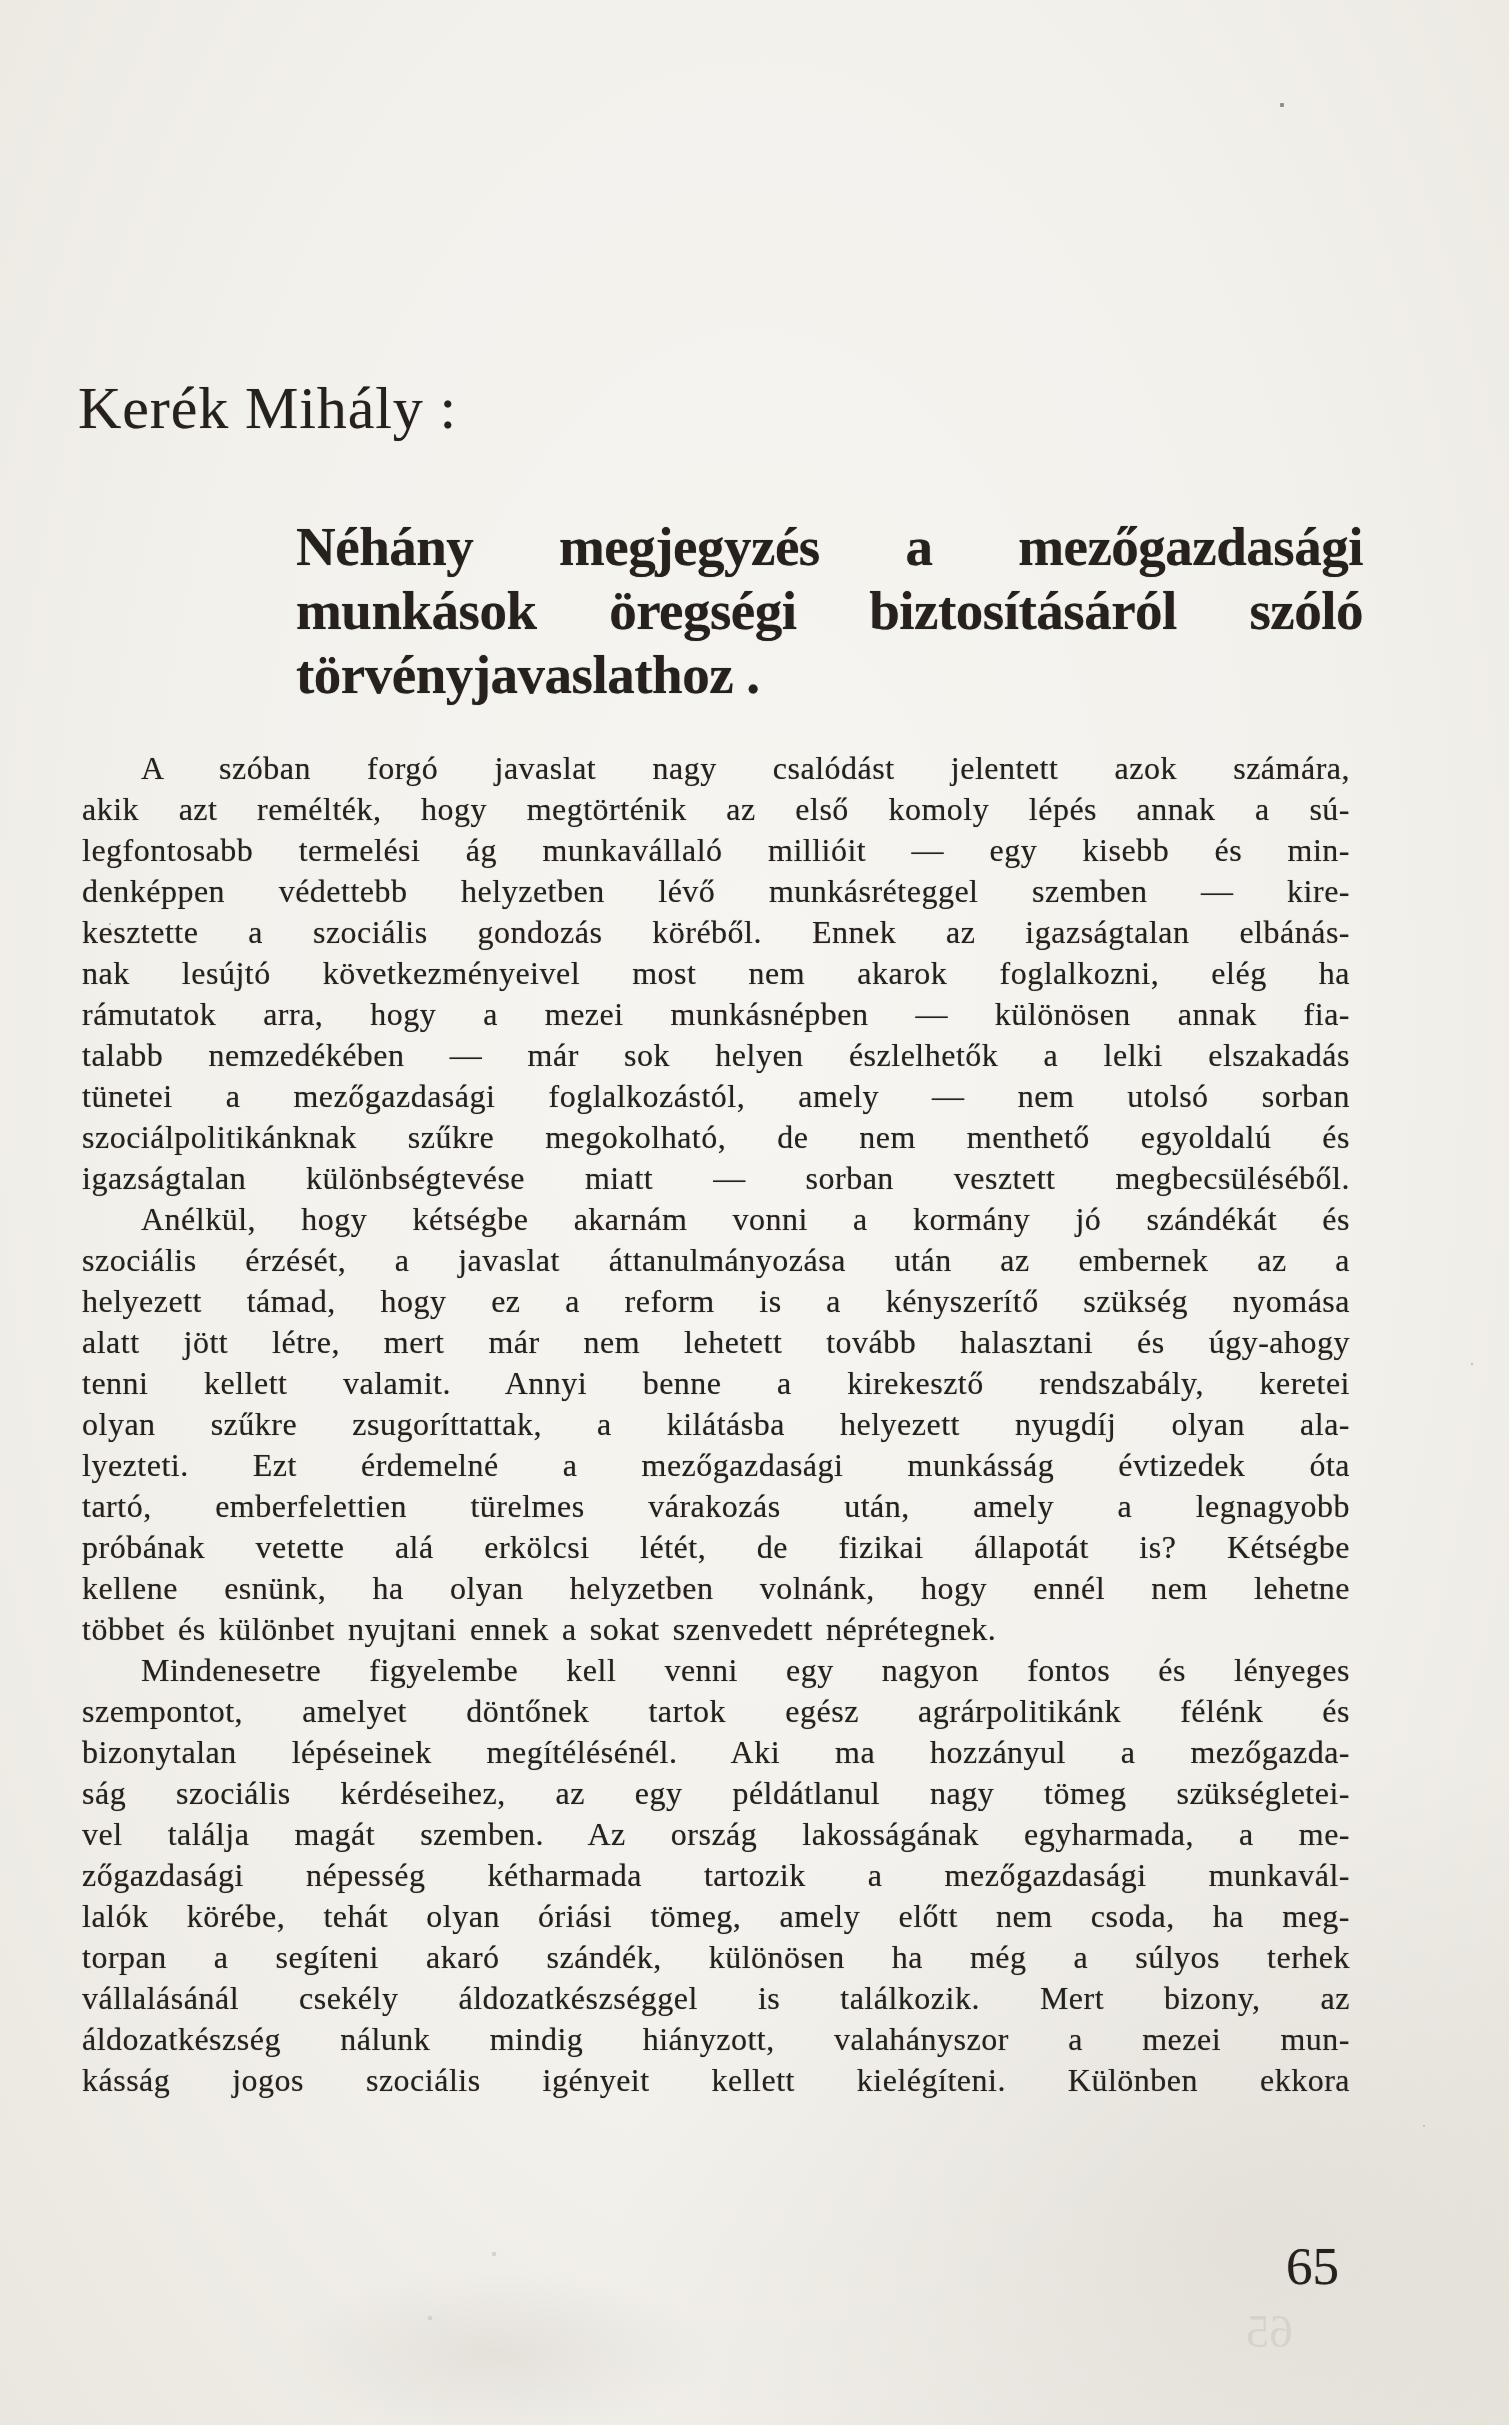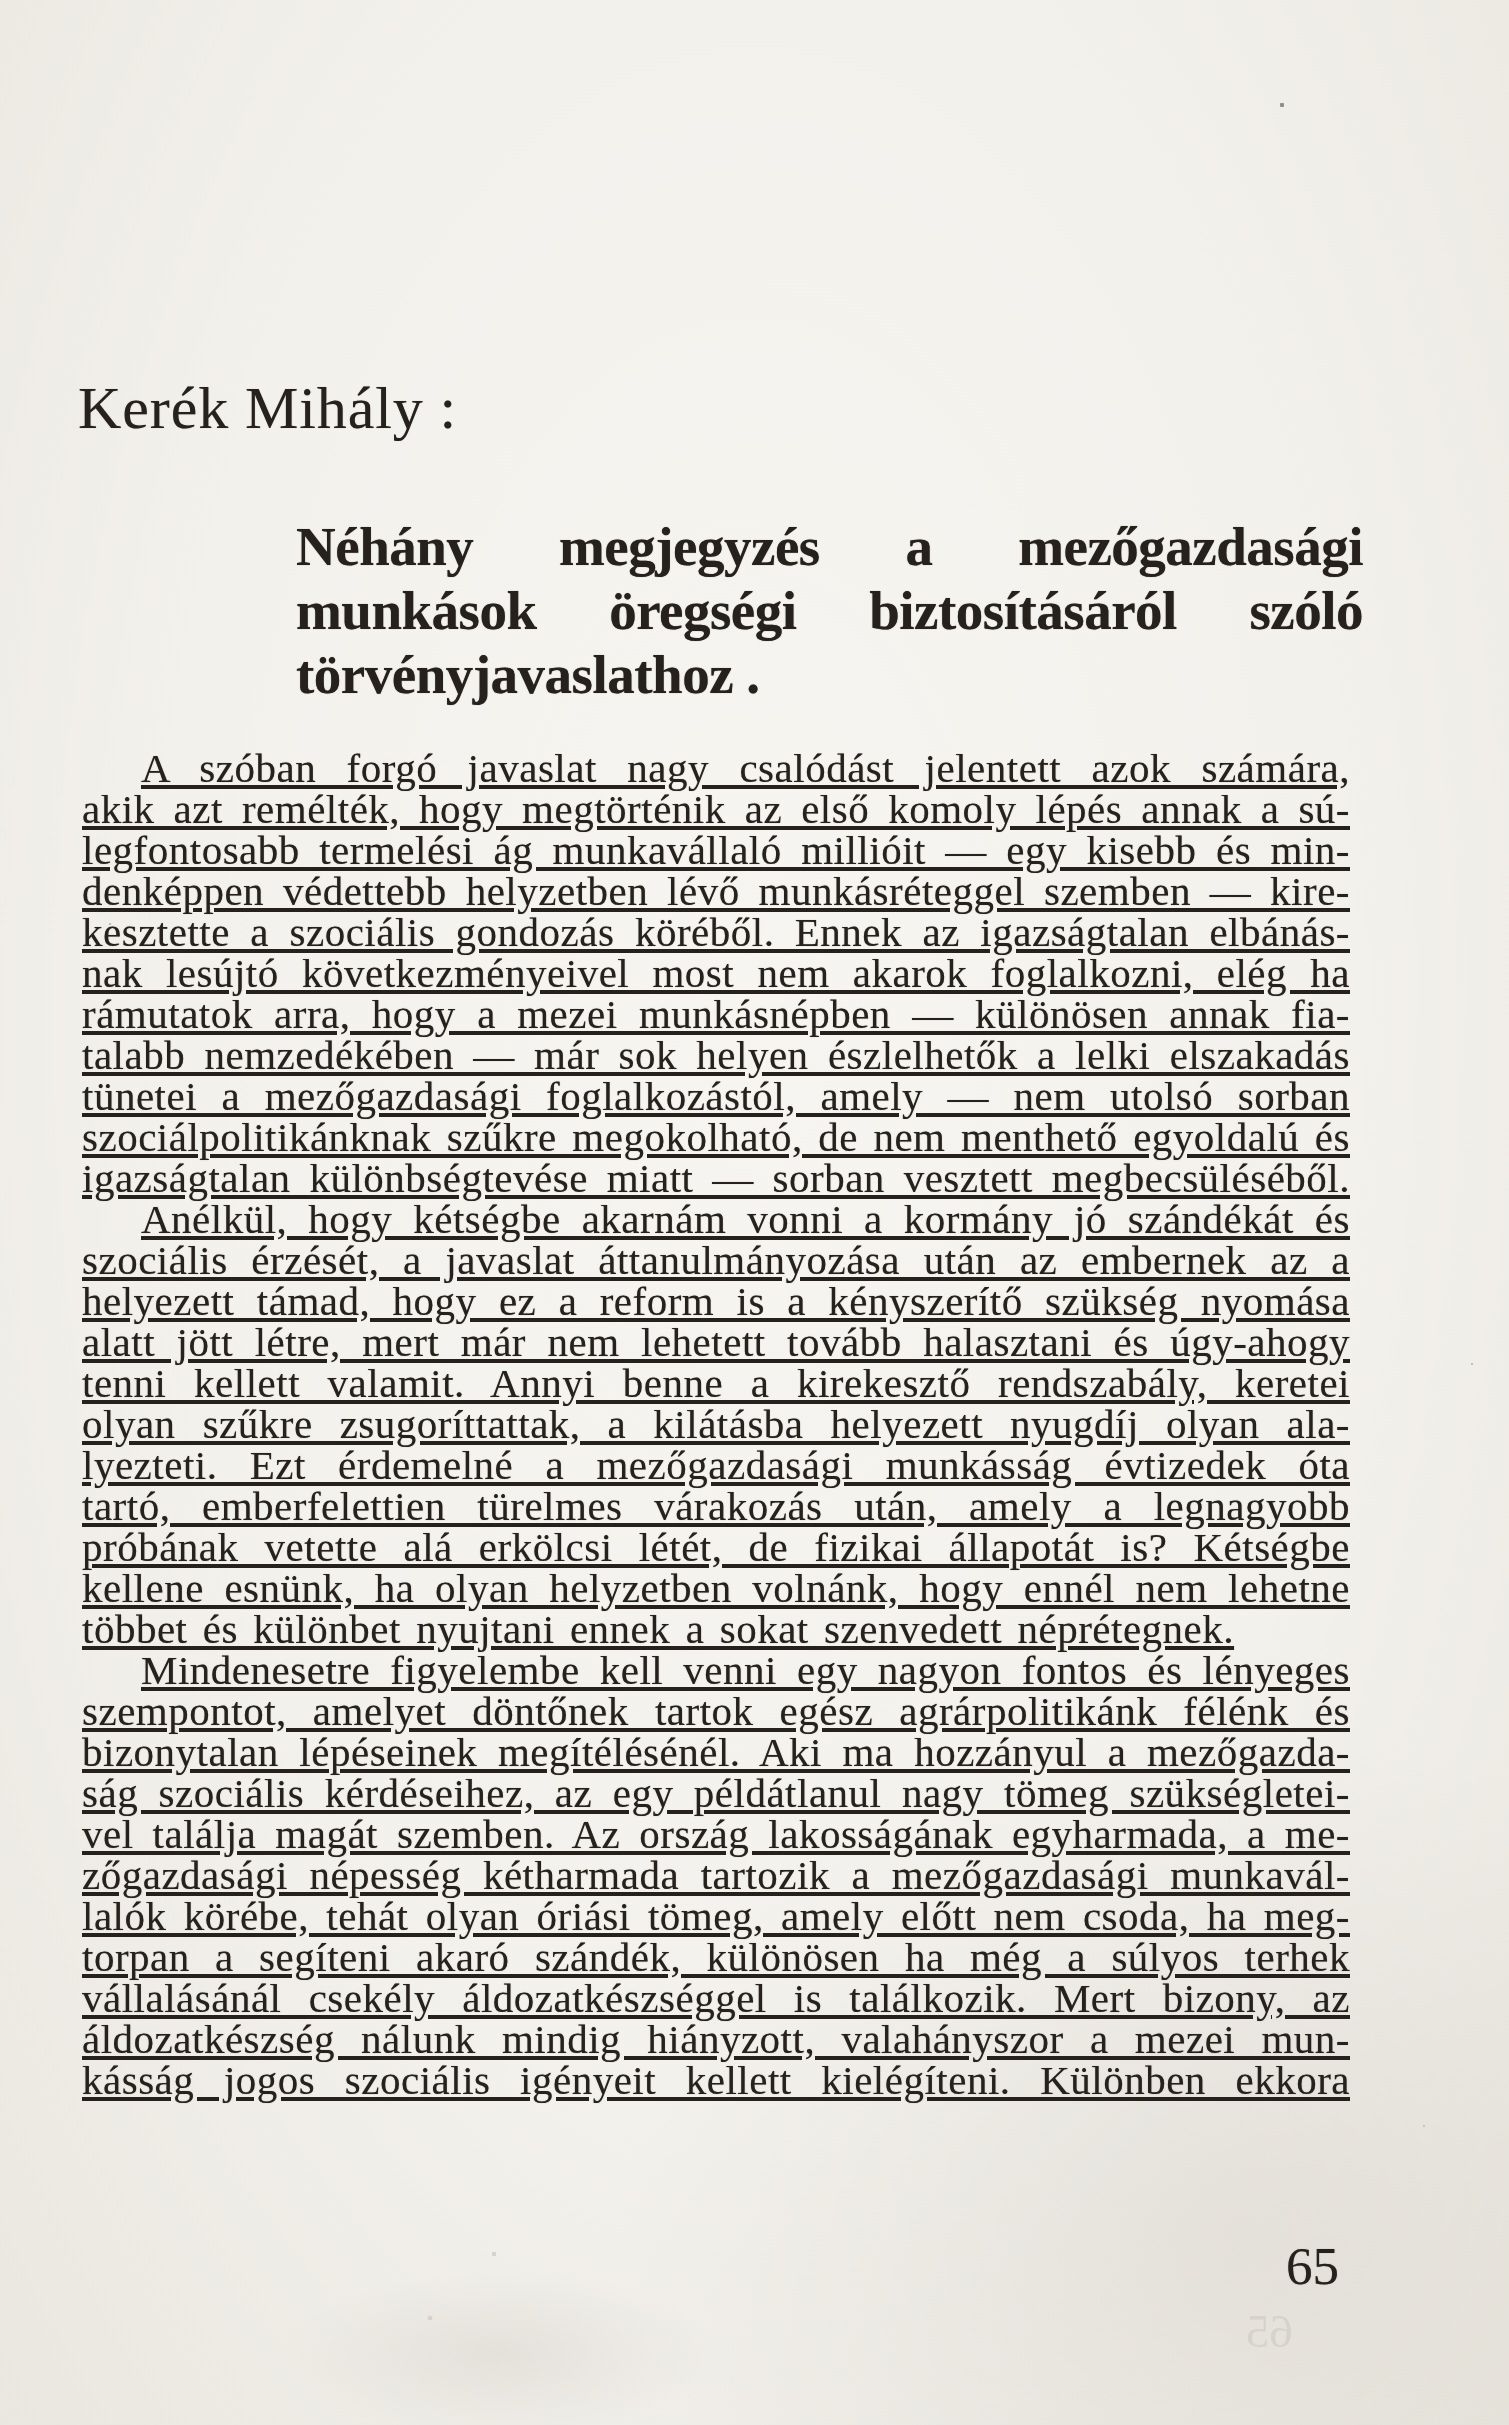--- a/index.html
+++ b/index.html
@@ -61,25 +61,24 @@
     text-align-last: justify;
   }
   .title .tline.tlast {
     text-align-last: left;
   }
   .body-text {
     position: absolute;
     left: 82px;
     top: 748px;
     width: 1268px;
-    font-size: 41px;
+    font-size: 32px;
     letter-spacing: 0.5px;
     word-spacing: 4.6px;
     text-shadow: 0 0 0.9px rgba(38,33,29,0.5);
-    text-decoration: underline;
   }
   .body-text .line {
     line-height: 41px;
     white-space: nowrap;
     text-align: justify;
     text-align-last: justify;
   }
   .body-text .line.first {
     text-indent: 59px;
   }

